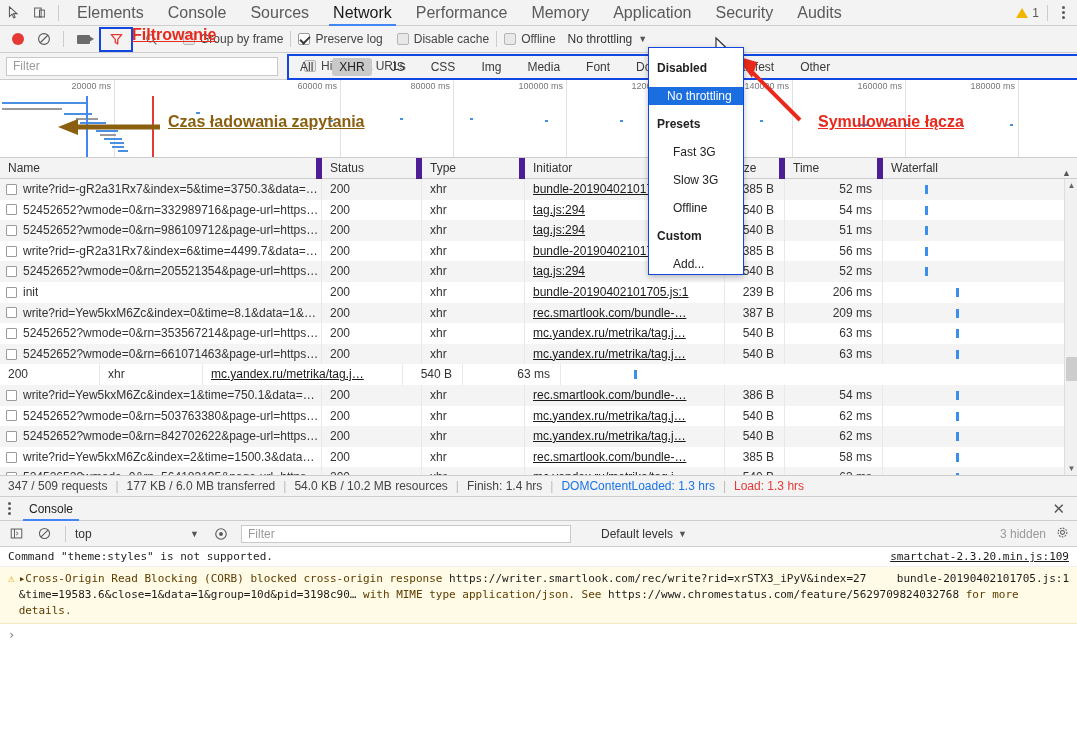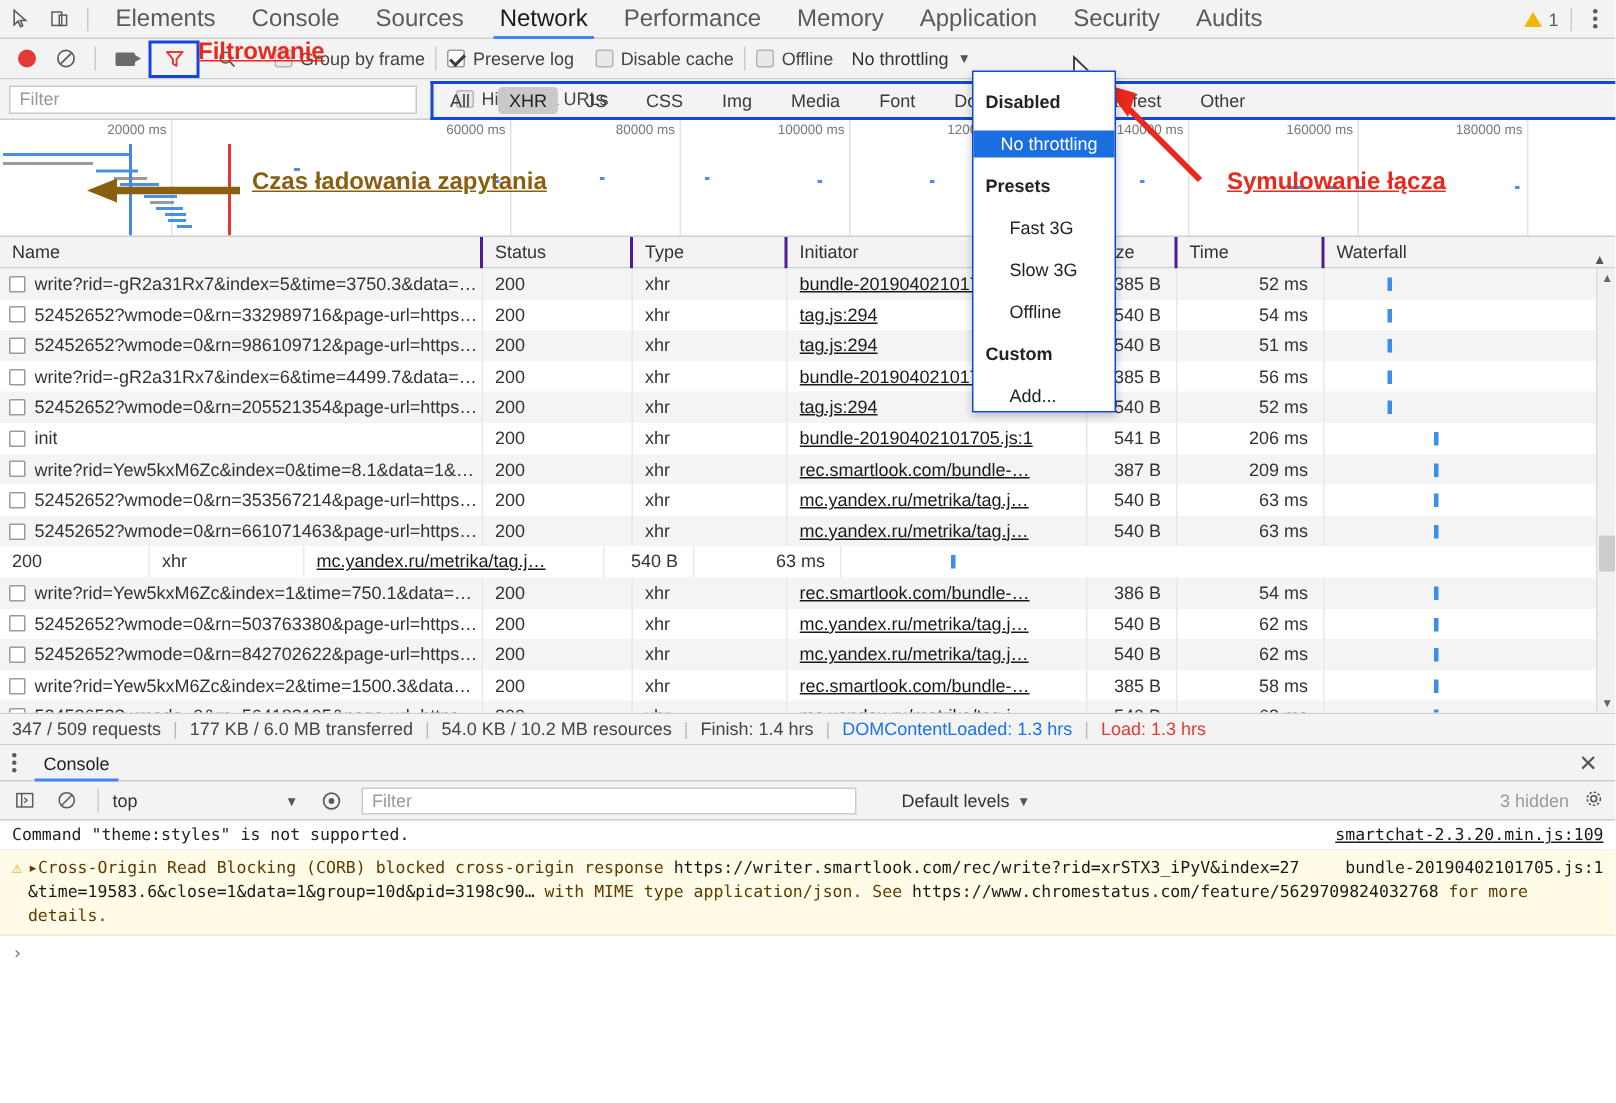--- a/index.html
+++ b/index.html
@@ -123,21 +123,21 @@
   }
   .anno-red{ color:#e8291c; }
   .anno-brown{ color:#8a6010; }
 
   
   .table-wrap { position:relative; height:317px; background:#fff; overflow:hidden; }
   .thead {
     height:21px; display:flex; align-items:center;
     background:#f3f3f3; border-bottom:1px solid #cdcdcd; font-size:12px; color:#333;
   }
-  .th { padding-left:8px; border-right:2px solid #4c1d95; height:21px; line-height:21px; overflow:hidden;}
+  .th { padding-left:8px; border-right:6px solid #4c1d95; height:21px; line-height:21px; overflow:hidden;}
   .th.sorted { position:relative; }
   .rows { position:relative; }
   .row {
     height:20.6px; display:flex; align-items:center; font-size:12px; color:#333;
   }
   .row:nth-child(odd){ background:#f4f4f4; }
   .row:nth-child(even){ background:#ffffff; }
   .cell { padding-left:8px; overflow:hidden; white-space:nowrap; text-overflow:ellipsis;
           border-right:1px solid #e8e8e8; height:20.6px; line-height:20.6px; }
   .cell.name { display:flex; align-items:center; gap:6px; padding-left:6px; }
@@ -504,21 +504,21 @@
         <div class="row">
           <div class="cell name" style="width: 322px;">
             <span class="namechk"></span>
             <span class="nametext">init</span>
           </div>
           <div class="cell" style="width: 100px;">200</div>
           <div class="cell" style="width: 103px;">xhr</div>
           <div class="cell" style="width: 200px;">
             <span class="init-link">bundle-20190402101705.js:1</span>
           </div>
-          <div class="cell num" style="width: 60px;">541 B</div>
+          <div class="cell num" style="width: 60px;">239 B</div>
           <div class="cell num" style="width: 98px;">206 ms</div>
           <div class="cell wf" style="width: 194px; border-right: none;">
             <span class="wf-bar" style="left: 73px;"></span>
           </div>
         </div>
         <div class="row">
           <div class="cell name" style="width: 322px;">
             <span class="namechk"></span>
             <span class="nametext">write?rid=Yew5kxM6Zc&amp;index=0&amp;time=8.1&amp;data=1&amp;…</span>
           </div>

